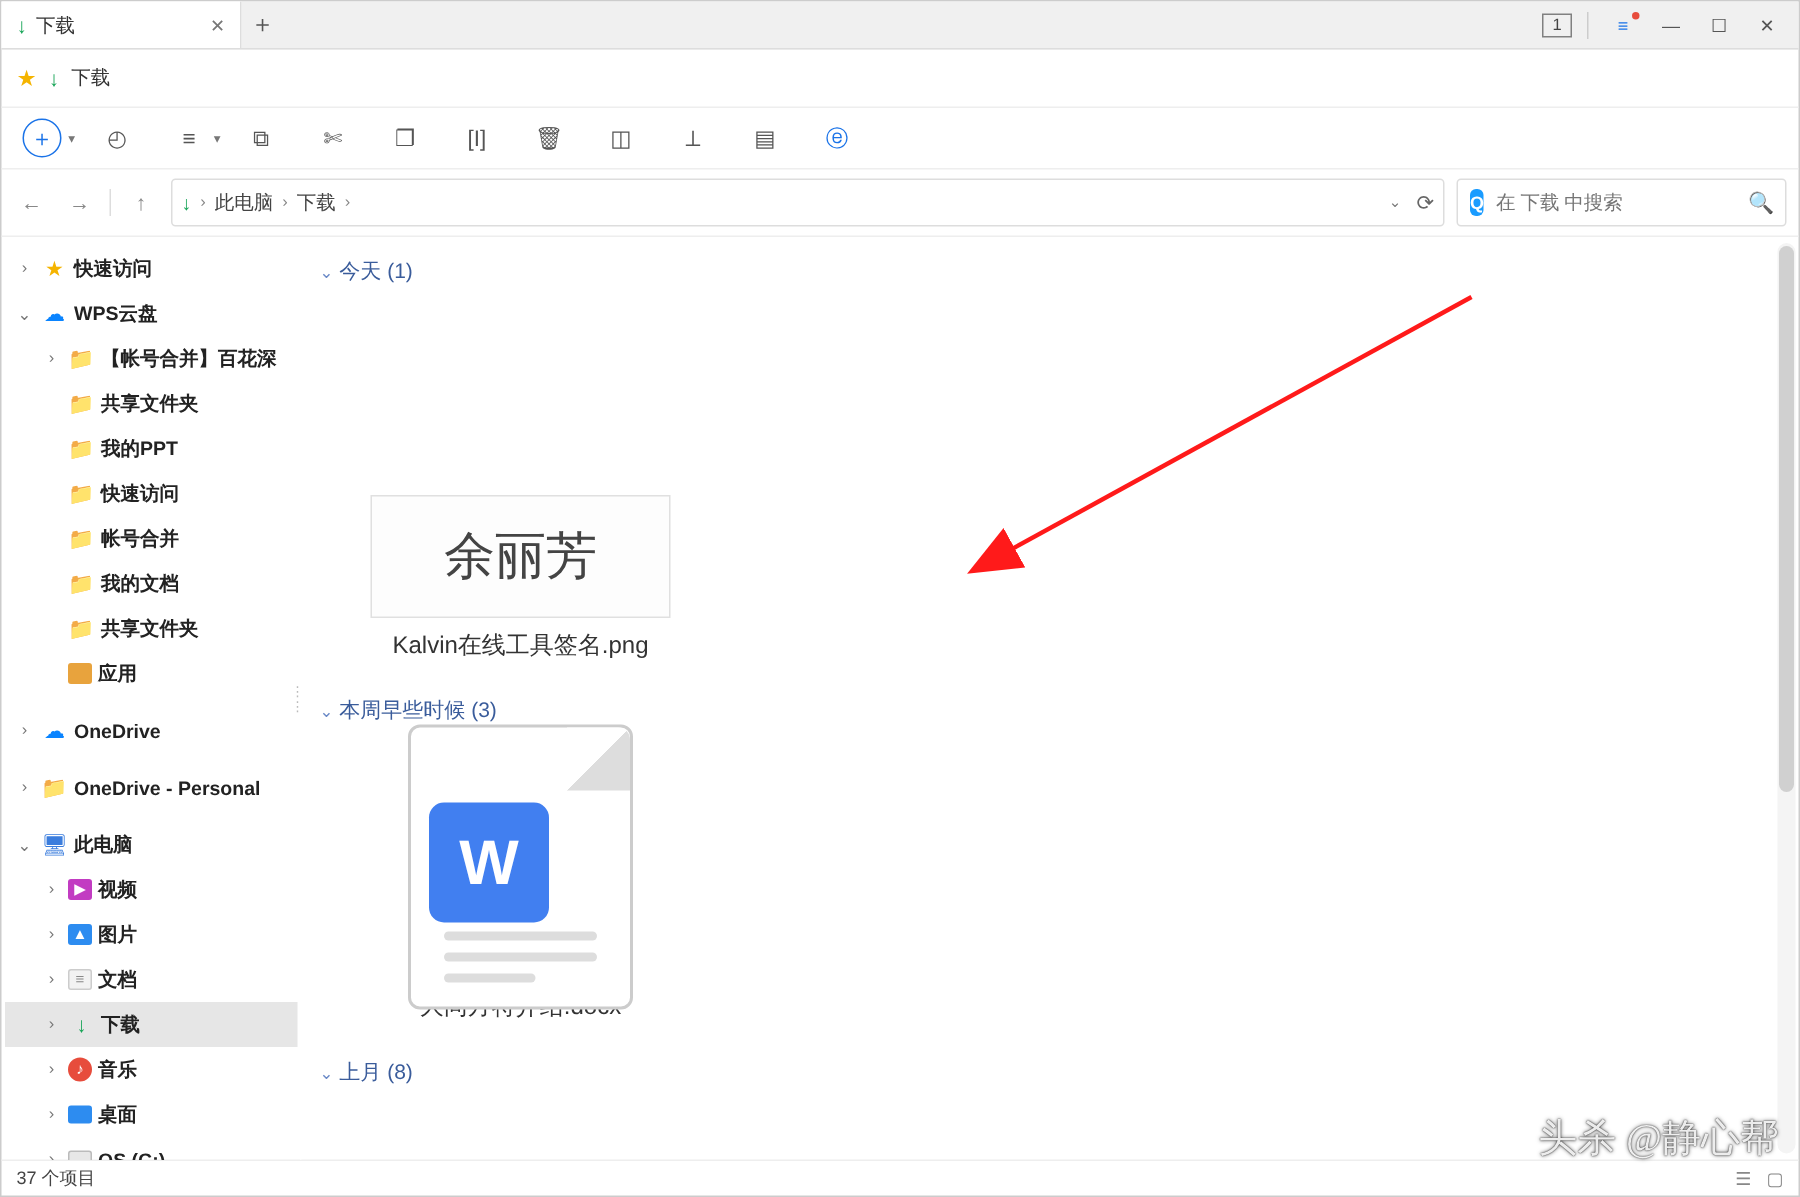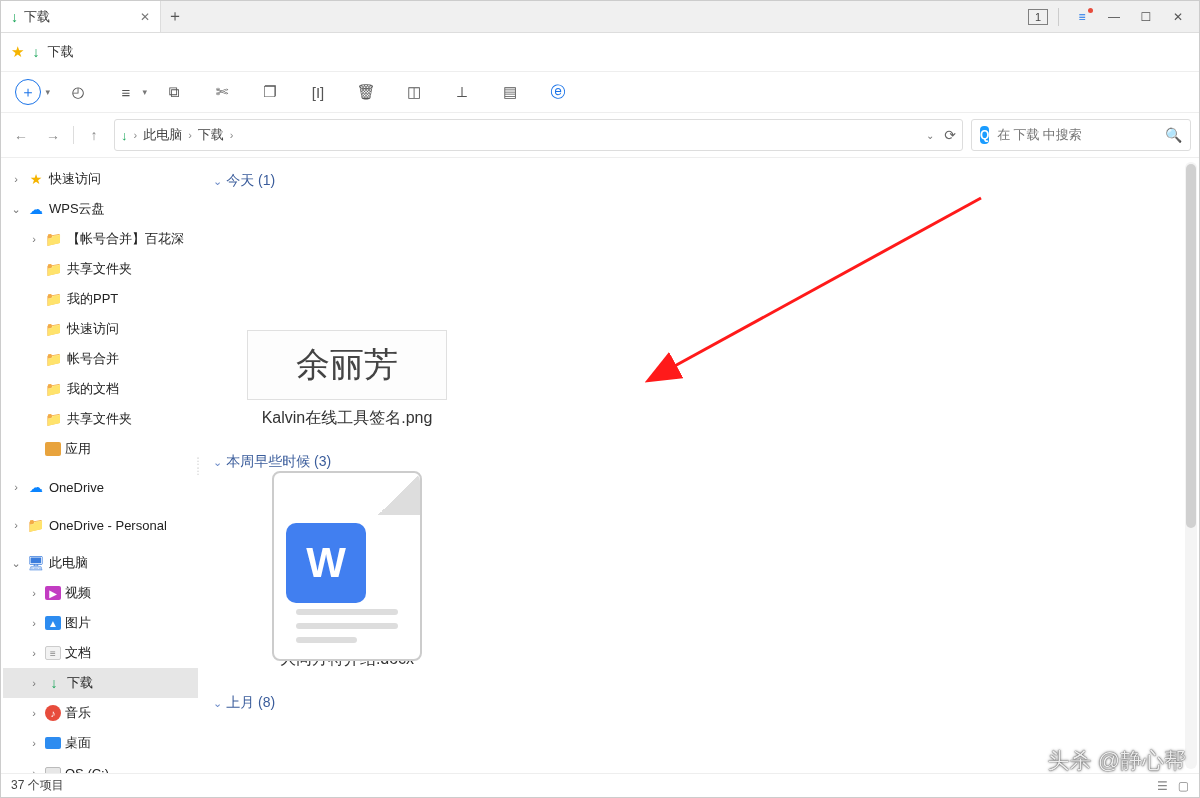--- a/index.html
+++ b/index.html
@@ -51,21 +51,21 @@
 .searchbar .mag { color:#888; font-size:14px; }
 
 
 .body { flex:1; display:flex; min-height:0; border-top:1px solid #eee; }
 .sidebar { width: 200px; overflow-y:auto; padding:6px 2px; position:relative; border-right:1px solid #fff; }
 .sidebar .resizer { position:absolute; right:0; top:6px; bottom:6px; width:5px; cursor:col-resize; display:flex; flex-direction:column; align-items:center; justify-content:center; color:#bbb; font-size:9px; letter-spacing:-1px; }
 .tree-item { display:flex; align-items:center; height: 30px; padding: 0 6px; gap:4px; cursor:pointer; white-space:nowrap; }
 .tree-item.selected { background:#e6e6e6; }
 .tree-item .exp { width:14px; text-align:center; color:#777; font-size:11px; }
 .tree-item .ic { width:18px; text-align:center; font-size:14px; }
-.tree-item .lbl { font-size:13px; color:#222; }
+.tree-item .lbl { font-size:13px; color:#222;font-weight:bold; }
 .ic.star { color:#f5b400; }
 .ic.cloud { color:#0a84ff; }
 .ic.folder { color:#f7c65f; }
 .ic.onedrive { color:#0a84ff; }
 .ic.pc { color:#3b7ddd; }
 .ic.video { color:#c23cc2; background:#c23cc2; color:#fff; width:16px; height:14px; display:inline-flex; align-items:center; justify-content:center; font-size:10px; border-radius:2px;}
 .ic.img { color:#2d8cf0; background:#2d8cf0; width:16px; height:14px; color:#fff; display:inline-flex; align-items:center; justify-content:center; font-size:10px; border-radius:2px;}
 .ic.doc { color:#888; background:#f2f2f2; width:16px; height:14px; display:inline-flex; align-items:center; justify-content:center; font-size:10px; border-radius:2px; border:1px solid #ccc;}
 .ic.dl { color:#18a558; font-weight:bold; }
 .ic.music { background:#e74c3c; width:16px; height:16px; border-radius:50%; color:#fff; display:inline-flex; align-items:center; justify-content:center; font-size:10px;}
@@ -80,21 +80,21 @@
 .scrollbar-v .thumb { position:absolute; left:1px; right:1px; top:2px; height:60%; background:#d0d0d0; border-radius:5px; }
 
 .grp-head { display:flex; align-items:center; gap:4px; color:#3a5c9b; font-size:14px; margin: 4px 0 10px 6px; user-select:none; cursor:pointer;}
 .grp-head .caret { font-size:11px; color:#6a89c7; }
 .file-grid { display:flex; flex-wrap:wrap; gap: 60px 90px; padding: 10px 20px 20px 20px; }
 .file { width: 240px; display:flex; flex-direction:column; align-items:center; gap:8px; cursor:pointer;}
 .file .thumb { width: 210px; height: 150px; display:flex; align-items:center; justify-content:center; }
 .file .cap { font-size:16px; color:#333; text-align:center; }
 
 
-.sig-box { width:200px; height:70px; border:1px solid #e0e0e0; background:#fdfdfd; display:flex; align-items:center; justify-content:center; font-family: "STKaiti","KaiTi",cursive; font-size:34px; color:#444; }
+.sig-box { width:200px; height:82px; border:1px solid #e0e0e0; background:#fdfdfd; display:flex; align-items:center; justify-content:center; font-family: "STKaiti","KaiTi",cursive; font-size:34px; color:#444; }
 
 
 .docx-thumb { width:150px; height:190px; border:2px solid #ccc; border-radius:8px; position:relative; background:#fff; }
 .docx-thumb::before { content:''; position:absolute; top:0; right:0; width:42px; height:42px; background:linear-gradient(135deg,#fff 50%,#ddd 50%); border-top-right-radius:8px; }
 .docx-thumb .w-badge { position:absolute; left:12px; top:50px; width:80px; height:80px; background:#417ff0; border-radius:10px; color:#fff; display:flex; align-items:center; justify-content:center; font-size:42px; font-weight:bold; font-family: Arial; }
 .docx-thumb .lines { position:absolute; left:22px; right:22px; bottom:16px; display:flex; flex-direction:column; gap:8px;}
 .docx-thumb .lines div { height:6px; background:#ddd; border-radius:3px;}
 .docx-thumb .lines div:nth-child(3){ width:60%;}
 
 
@@ -105,21 +105,21 @@
 
 
 .arrow-ann { position:absolute; pointer-events:none; }
 .arrow-ann svg { overflow:visible; }
 
 
 .status { height:24px; border-top:1px solid #eee; display:flex; align-items:center; padding:0 10px; font-size:12px; color:#444; }
 .status .right { margin-left:auto; display:flex; gap:10px; color:#888;}
 
 
-.watermark { position:fixed; right:14px; bottom:22px; font-size:22px; color:rgba(255,255,255,0.92); text-shadow: 0 0 3px rgba(0,0,0,0.6), 0 0 1px #000; font-weight:500; pointer-events:none; font-family:Liberation Sans, sans-serif; }
+.watermark { position:fixed; right:14px; bottom:22px; font-size:26px; color:rgba(255,255,255,0.92); text-shadow: 0 0 3px rgba(0,0,0,0.6), 0 0 1px #000; font-weight:500; pointer-events:none; font-family:Liberation Serif, serif; }
 </style>
 </head>
 <body>
 
 <div class="window">
 
   <div class="titlebar">
     <div class="tab">
       <span class="tab-dl-icon">↓</span>
       <span class="tab-title">下载</span>

